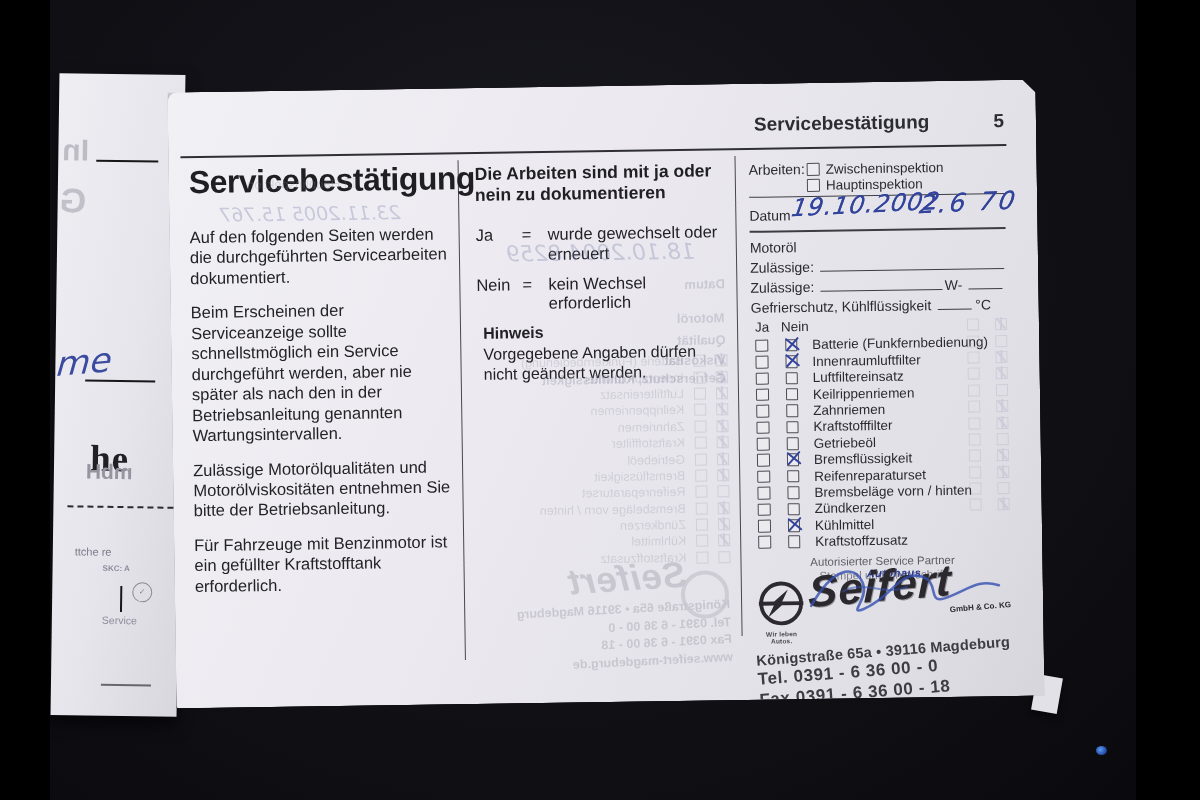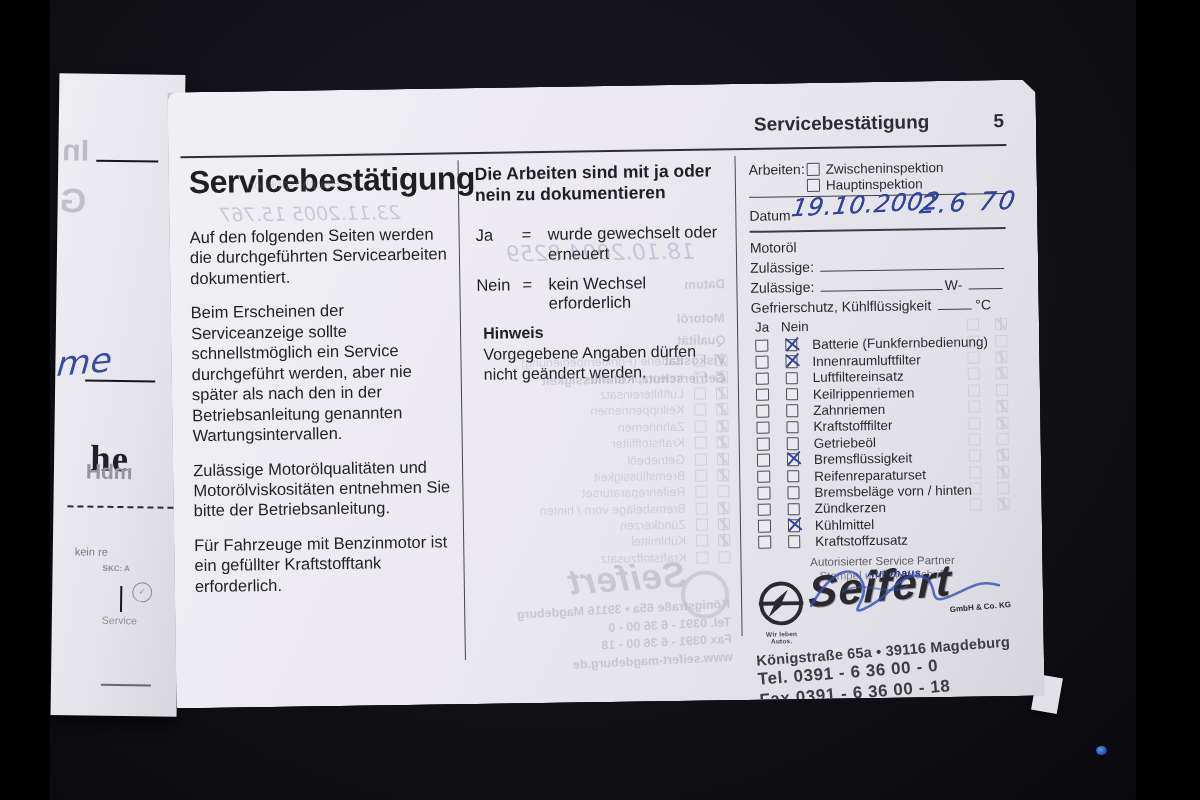--- a/index.html
+++ b/index.html
@@ -161,21 +161,21 @@
 
 <div class="prev-page">
   <div class="prev-line" style="top:86px;width:62px;"></div>
   <div class="prev-frag mirror" style="left:4px;top:60px;font-size:30px;font-weight:800;opacity:.5;">In</div>
   <div class="prev-frag mirror" style="left:2px;top:108px;font-size:34px;font-weight:800;opacity:.45;">G</div>
   <div class="prev-hand">me</div>
   <div class="prev-line" style="top:306px;width:70px;"></div>
   <div class="prev-he">he</div>
   <div class="prev-mbh mirror">mbH</div>
   <div class="prev-dash"></div>
-  <div class="prev-frag prev-small" style="left:22px;top:472px;">kein re</div>
+  <div class="prev-frag prev-small" style="left:22px;top:472px;">ttche re</div>
   <div class="prev-frag" style="left:50px;top:490px;font-size:8px;font-weight:bold;">SKC: A</div>
   <div class="prev-circle">✓</div>
   <div class="prev-line" style="top:512px;width:2px;left:68px;height:26px;"></div>
   <div class="prev-frag" style="left:50px;top:540px;font-size:10.5px;">Service</div>
   <div class="prev-line" style="top:610px;width:50px;opacity:.6;"></div>
 </div>
 
 <div class="page">
   <div class="page-inner">
 

